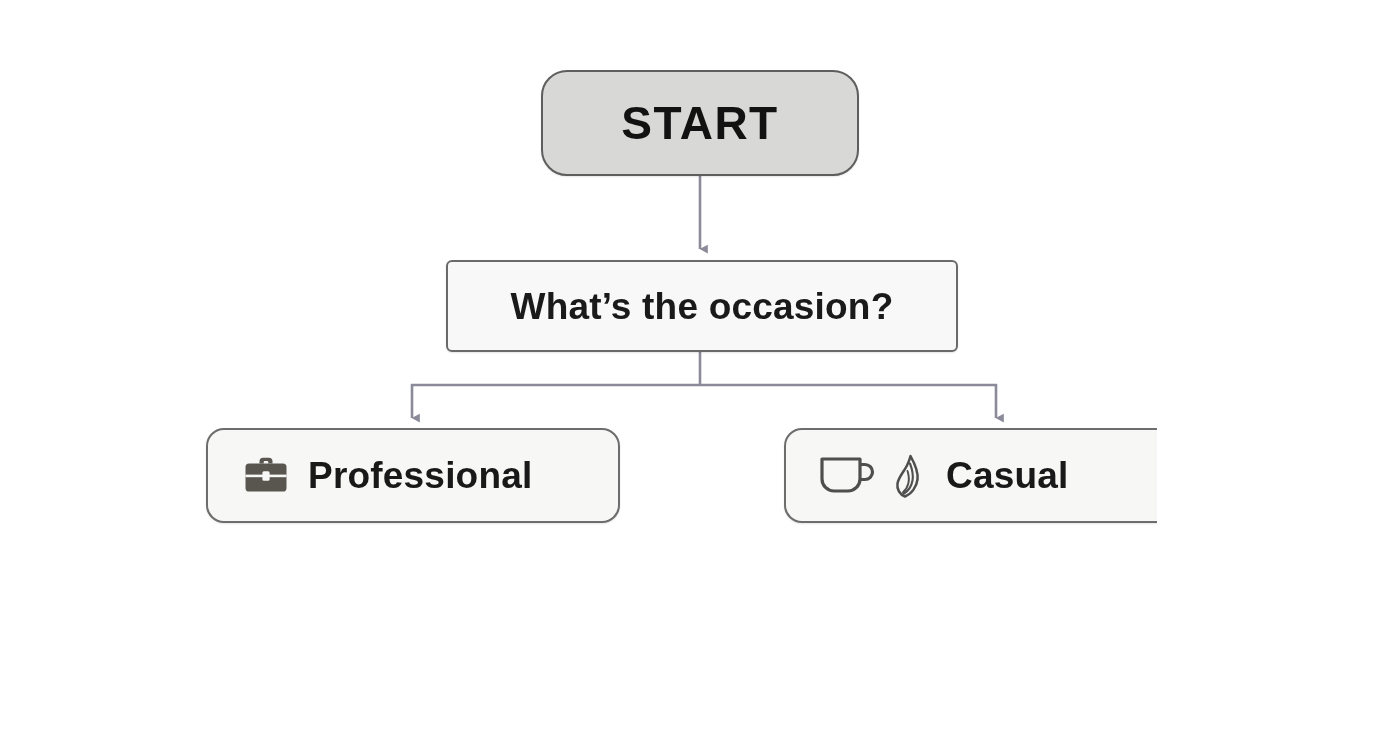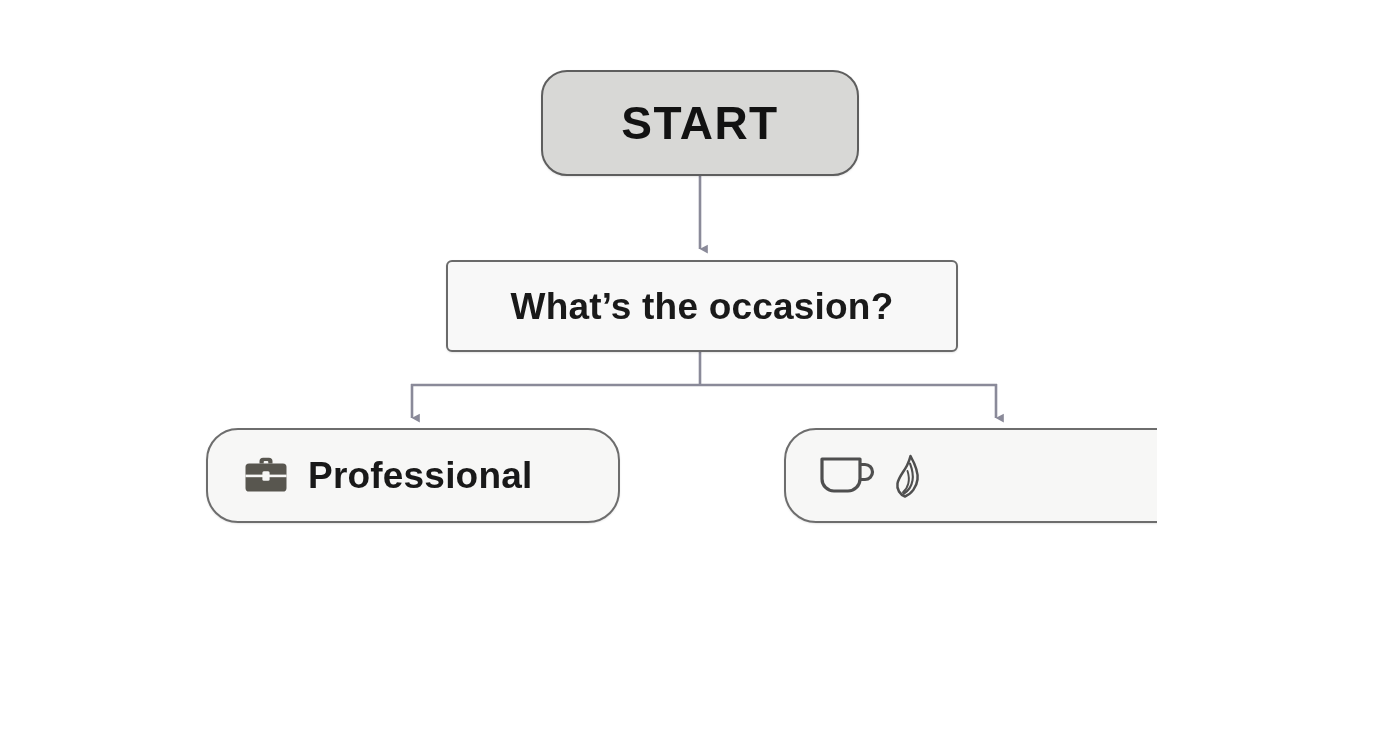--- a/index.html
+++ b/index.html
@@ -73,21 +73,21 @@
   .node-question .node-label {
     font-size: 37px;
     font-weight: 600;
     color: #1a1a1a;
     letter-spacing: 0.2px;
   }
 
   .node-option {
     top: 428px;
     height: 95px;
-    border-radius: 32px;
+    border-radius: 18px;
     background: #f7f7f6;
     border-color: #6d6d6d;
     justify-content: flex-start;
     padding-left: 32px;
   }
   .node-professional {
     left: 206px;
     width: 414px;
   }
   .node-casual {
@@ -189,15 +189,16 @@
           <path d="M20.5 3 C 25.5 12 28.5 19 27.5 26.5 C 26.6 34 21.5 41 15 43.5
                    C 10 41.5 6.5 36.5 7.5 30.5 C 8.6 24 14 18.5 17 12.5
                    C 18.5 9.5 19.8 6 20.5 3 Z" stroke-width="2.5"></path>
 
           <path d="M20 10.5 C 22.5 17 23.5 22 22.5 27.5 C 21.5 33.5 18 38 14 40.5" stroke-width="2.1"></path>
 
           <path d="M17.5 18 C 19 22.5 19.3 26.5 18.3 30.5 C 17.4 34.2 15.4 37.2 13 39.3" stroke-width="1.9"></path>
         </g>
       </svg>
     </span>
+    <span class="node-label">Casual</span>
   </div>
 
 </div>
 
 </body></html>

